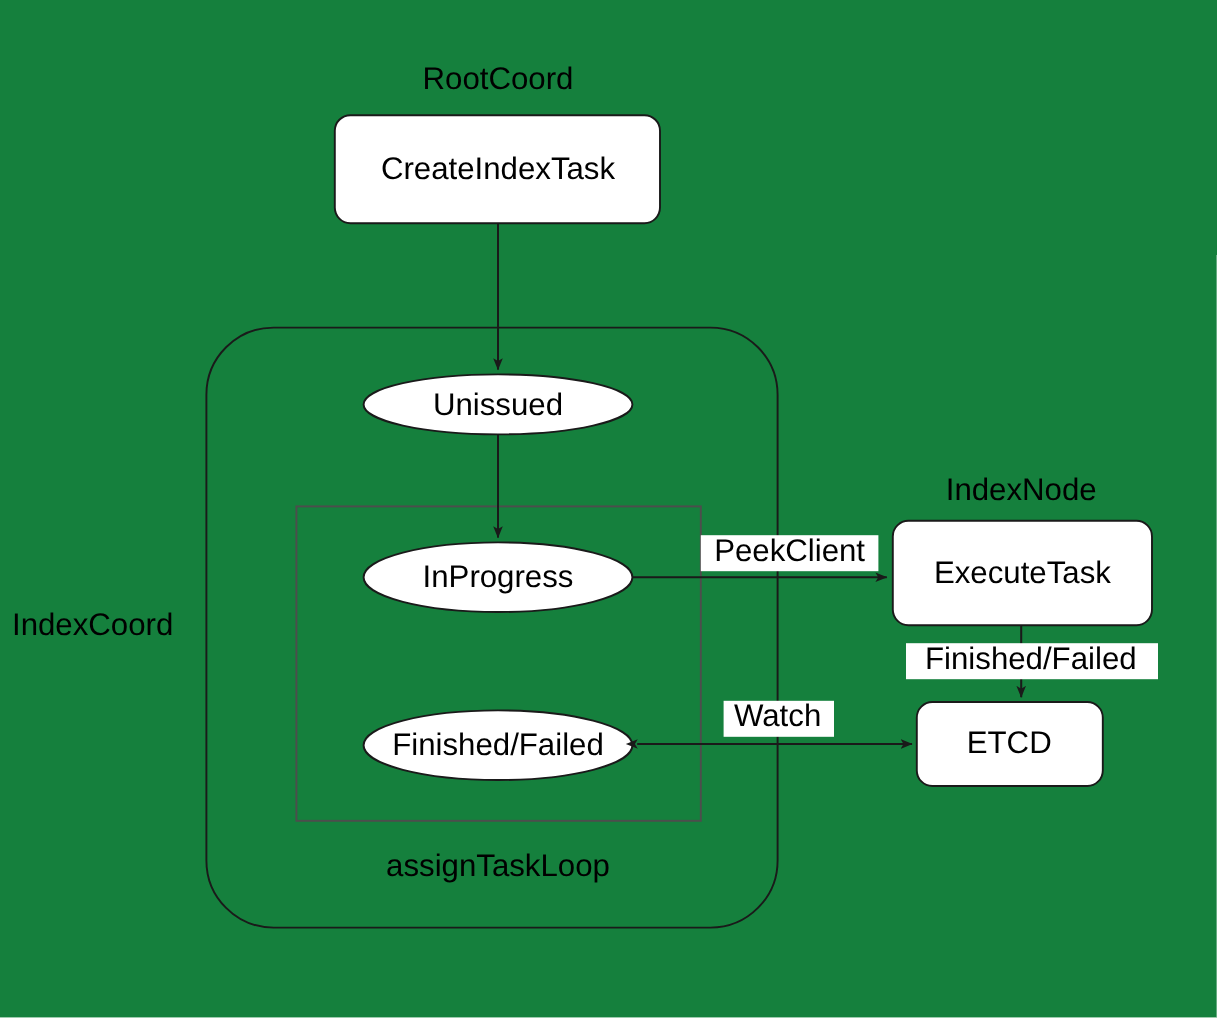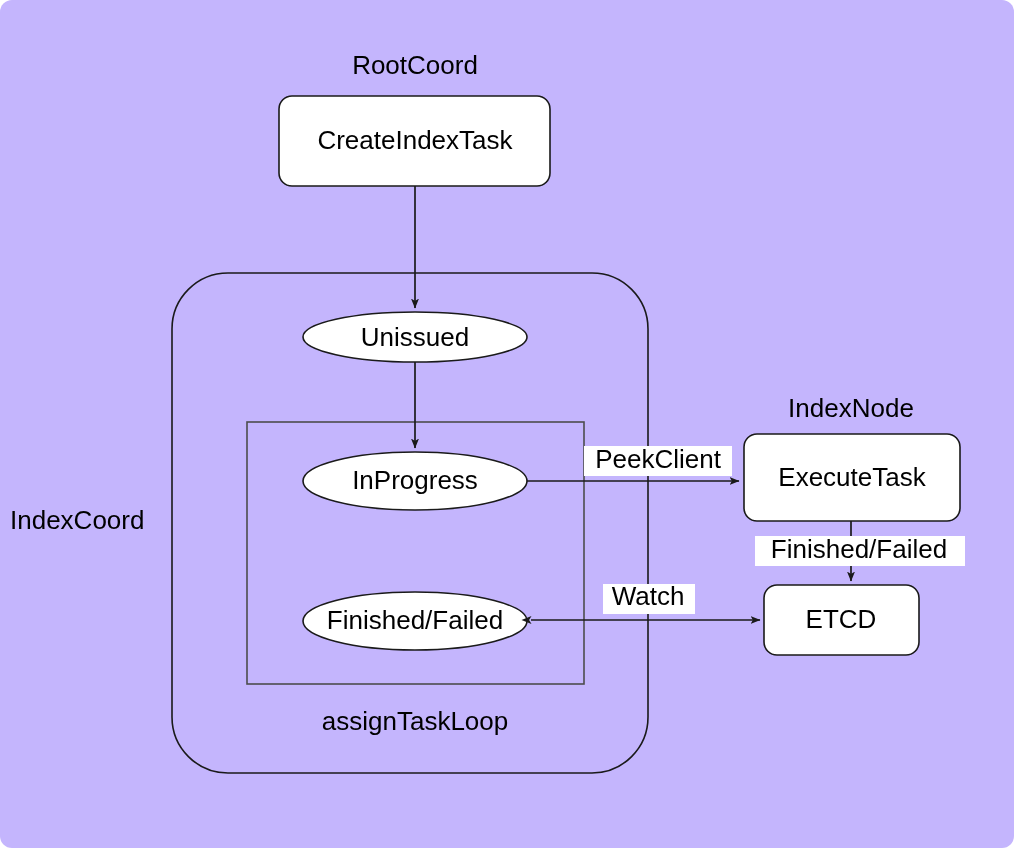--- a/index.html
+++ b/index.html
@@ -10,22 +10,21 @@
   body {
     width: 1014px;
     height: 848px;
     font-family: "Liberation Sans", sans-serif;
     overflow: hidden;
   }
   #diagram-root {
     position: relative;
     width: 1014px;
     height: 848px;
-    background: #c4b5fd;
-    border-radius: 12px;
+    background: #15803d;
   }
   svg.diagram {
     display: block;
     width: 1014px;
     height: 848px;
   }
   .shape {
     fill: #ffffff;
     stroke: #1a1a1a;
     stroke-width: 1.6;

